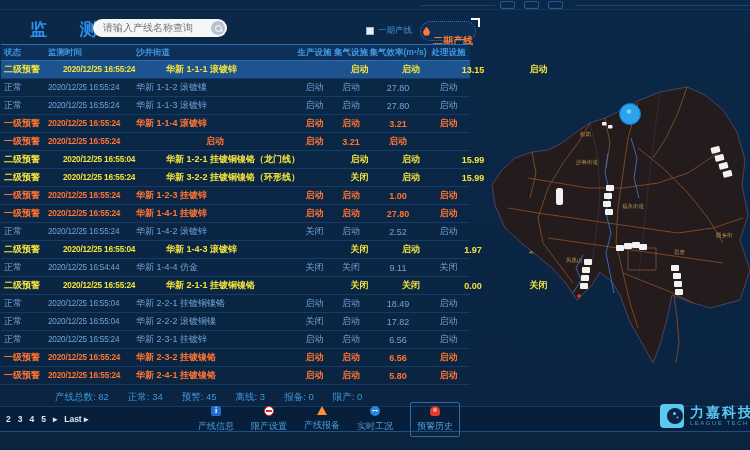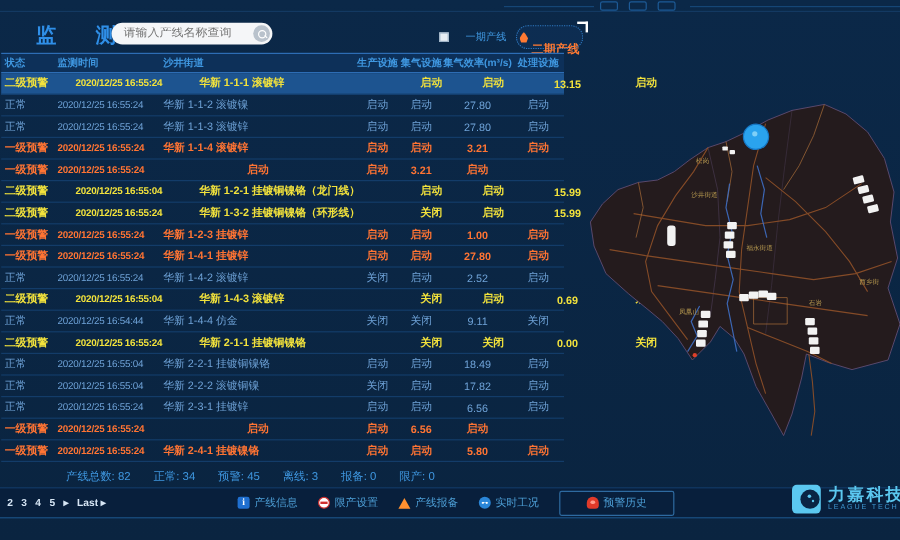--- a/index.html
+++ b/index.html
@@ -24,21 +24,21 @@
     background:#f5f6f8; border-radius:9px; display:flex; align-items:center; padding:0 2px 0 10px; }
   .search-input { flex:1; border:none; outline:none; background:transparent; font-size:10px;
     color:#8a94a2; font-family:Liberation Mono, monospace; min-width:0; }
   .search-btn { width:14px; height:14px; border-radius:50%; background:#b9c2cc; position:relative; flex:none; cursor:pointer; }
   .search-btn::before { content:""; position:absolute; left:3.5px; top:3.5px; width:5px; height:5px;
     border:1.2px solid #fff; border-radius:50%; }
   .search-btn::after { content:""; position:absolute; left:8.5px; top:8.5px; width:3px; height:1.2px;
     background:#fff; transform:rotate(45deg); }
 
   .phase-controls { position:absolute; top:21px; left:366px; display:flex; align-items:center; gap:8px; }
-  .phase1 { display:flex; align-items:center; gap:14px; cursor:pointer; }
+  .phase1 { display:flex; align-items:center; gap:4px; cursor:pointer; }
   .phase1-box { width:8px; height:8px; background:#e8eef4; border:1px solid #9fb4c8; }
   .phase1-label { font-size:8.5px; color:#3f97e0; }
   .phase2-btn { position:relative; width:56px; height:20px; border:1px dotted #2e7ac2; border-radius:10px;
     display:flex; align-items:center; justify-content:center; gap:3px; cursor:pointer; background:rgba(20,60,110,.25); }
   .flame-icon { width:7px; height:9px; background:#ff7a33;
     clip-path:polygon(50% 0%, 78% 30%, 100% 60%, 82% 100%, 18% 100%, 0% 60%, 25% 28%); }
   .phase2-label { font-size:10px; font-weight:bold; color:#ff7a33;margin-top:20px; }
   .corner-bracket { position:absolute; top:-4px; right:-5px; width:9px; height:9px;
     border-top:2px solid #fff; border-right:2px solid #fff; }
 
@@ -63,23 +63,23 @@
   .summary-row { position:absolute; top:391px; left:55px; width:410px; display:flex; gap:19px;text-align:center; }
   .summary-item { font-size:9.5px; color:#3f97e0; white-space:nowrap; }
 
   
   .bottom-bar { position:absolute; top:406px; left:0; width:750px; height:26px;
     background:#081f3c; border-top:1px solid #123a66; border-bottom:1px solid #1b5186;
     display:flex; align-items:center; }
   .pagination { display:flex; align-items:center; gap:7px; margin-left:6px; }
   .page-btn { font-size:8.5px; font-weight:bold; color:#d7e6f5; cursor:pointer; }
   .toolbar { position:absolute; left:198px; display:flex; align-items:center; gap:17px; }
-  .tb-btn { display:flex; align-items:center; gap:4px; cursor:pointer; }
+  .tb-btn { display:flex; align-items:center; gap:4px; cursor:pointer;flex-direction:column; }
   .tb-label { font-size:9px; color:#4d9fd6; }
-  .tb-btn.boxed { border:1px solid #2e6aa0; border-radius:2px; padding:3px 22px;font-family:Liberation Serif, serif; }
+  .tb-btn.boxed { border:1px solid #2e6aa0; border-radius:2px; padding:3px 6px;font-family:Liberation Serif, serif; }
   .ic { width:10px; height:10px; flex:none; position:relative; }
   .ic-info { background:#1f6fd0; border-radius:2px; }
   .ic-info::after { content:"i"; position:absolute; inset:0; color:#fff; font-size:8px;
     font-weight:bold; text-align:center; line-height:10px; font-family:"Liberation Serif",serif; }
   .ic-limit { background:#fff; border-radius:50%; border:1px solid #d03030; }
   .ic-limit::after { content:""; position:absolute; left:1px; right:1px; top:3.2px; height:2.2px; background:#d03030; }
   .ic-report { width:0; height:0; border-left:5.5px solid transparent; border-right:5.5px solid transparent;
     border-bottom:9px solid #ff9030; }
   .ic-realtime { background:#2a86d8; border-radius:50%; }
   .ic-realtime::after { content:""; position:absolute; left:2px; top:4px; width:6px; height:2px;
@@ -195,21 +195,21 @@
           <span class="c c-time">2020/12/25 16:55:04</span>
           <span class="c">华新 1-2-1 挂镀铜镍铬（龙门线）</span>
           <span class="c c-center">启动</span>
           <span class="c c-center">启动</span>
           <span class="c c-center">15.99</span>
           <span class="c c-center">启动</span>
         </div>
         <div class="t-row lv-warn2">
           <span class="c c-status">二级预警</span>
           <span class="c c-time">2020/12/25 16:55:24</span>
-          <span class="c">华新 1-3-2 挂镀铜镍铬（环形线）</span>
+          <span class="c">华新 3-2-2 挂镀铜镍铬（环形线）</span>
           <span class="c c-center">关闭</span>
           <span class="c c-center">启动</span>
           <span class="c c-center">15.99</span>
           <span class="c c-center">启动</span>
         </div>
         <div class="t-row lv-warn1">
           <span class="c c-status">一级预警</span>
           <span class="c c-time">2020/12/25 16:55:24</span>
           <span class="c">华新 1-2-3 挂镀锌</span>
           <span class="c c-center">启动</span>
@@ -234,21 +234,21 @@
           <span class="c c-center">启动</span>
           <span class="c c-center">2.52</span>
           <span class="c c-center">启动</span>
         </div>
         <div class="t-row lv-warn2">
           <span class="c c-status">二级预警</span>
           <span class="c c-time">2020/12/25 16:55:04</span>
           <span class="c">华新 1-4-3 滚镀锌</span>
           <span class="c c-center">关闭</span>
           <span class="c c-center">启动</span>
-          <span class="c c-center">0.69</span>
+          <span class="c c-center">1.97</span>
           <span class="c c-center">启动</span>
         </div>
         <div class="t-row lv-normal">
           <span class="c c-status">正常</span>
           <span class="c c-time">2020/12/25 16:54:44</span>
           <span class="c">华新 1-4-4 仿金</span>
           <span class="c c-center">关闭</span>
           <span class="c c-center">关闭</span>
           <span class="c c-center">9.11</span>
           <span class="c c-center">关闭</span>
@@ -285,20 +285,21 @@
           <span class="c c-time">2020/12/25 16:55:24</span>
           <span class="c">华新 2-3-1 挂镀锌</span>
           <span class="c c-center">启动</span>
           <span class="c c-center">启动</span>
           <span class="c c-center">6.56</span>
           <span class="c c-center">启动</span>
         </div>
         <div class="t-row lv-warn1">
           <span class="c c-status">一级预警</span>
           <span class="c c-time">2020/12/25 16:55:24</span>
+          <span class="c">华新 2-3-2 挂镀镍铬</span>
           <span class="c c-center">启动</span>
           <span class="c c-center">启动</span>
           <span class="c c-center">6.56</span>
           <span class="c c-center">启动</span>
         </div>
         <div class="t-row lv-warn1">
           <span class="c c-status">一级预警</span>
           <span class="c c-time">2020/12/25 16:55:24</span>
           <span class="c">华新 2-4-1 挂镀镍铬</span>
           <span class="c c-center">启动</span>

